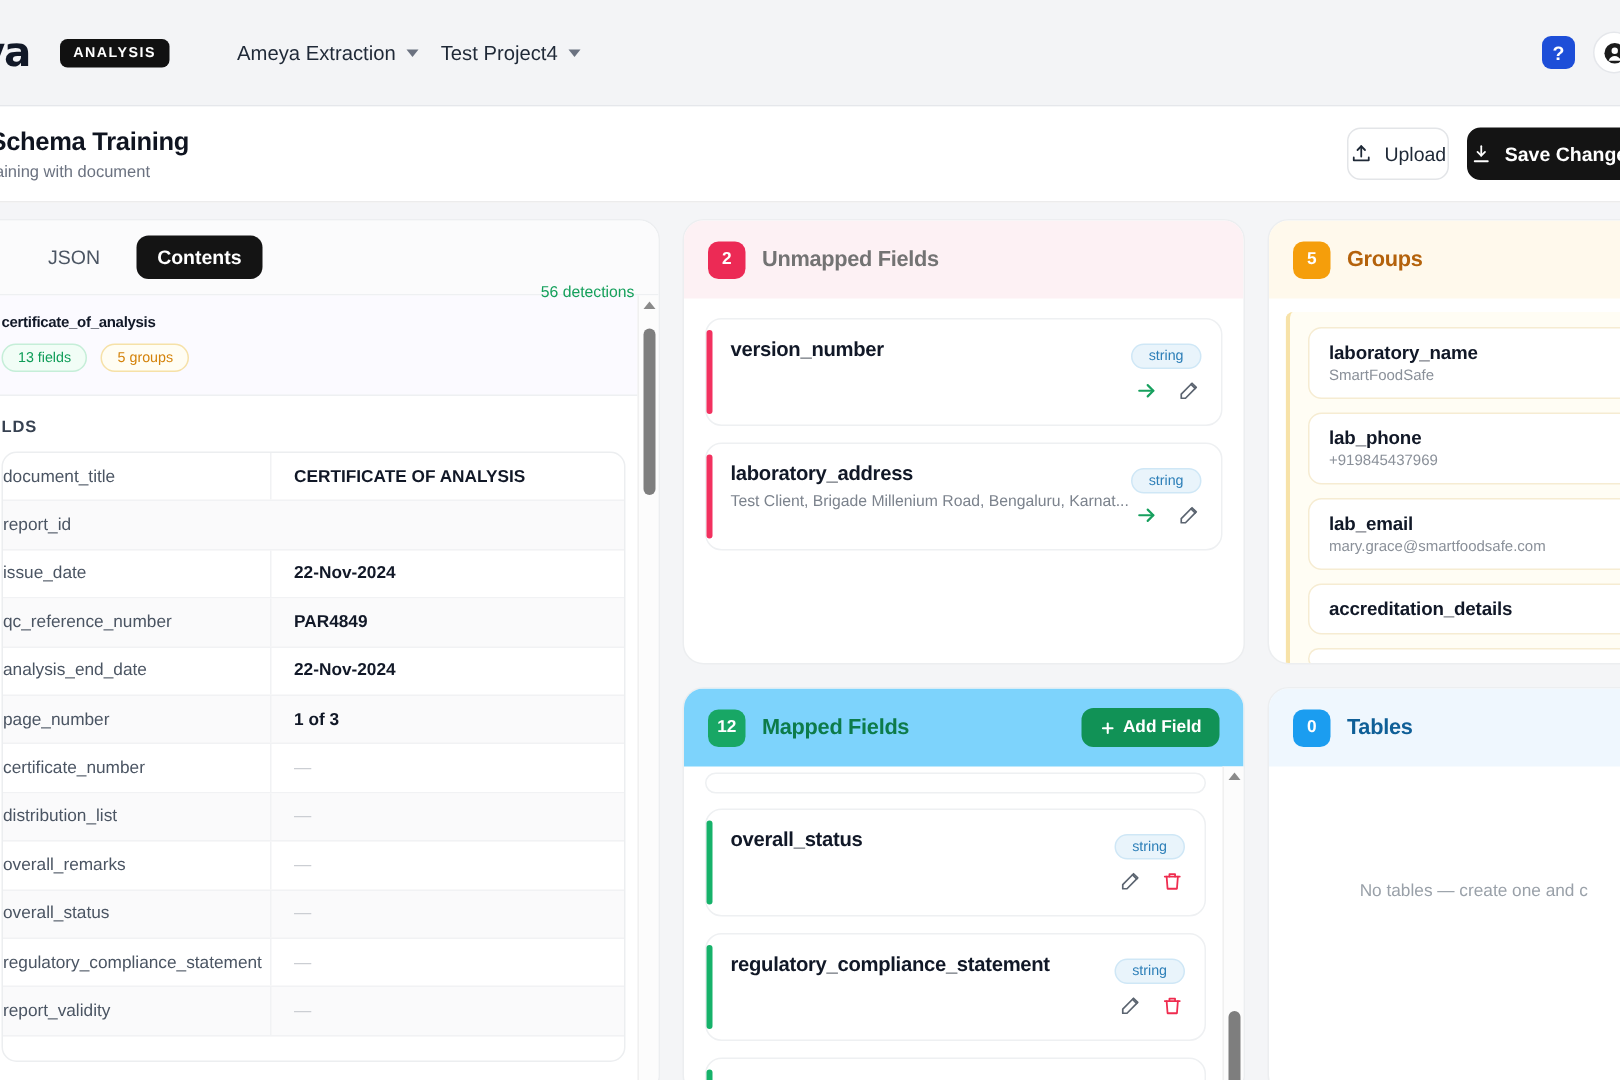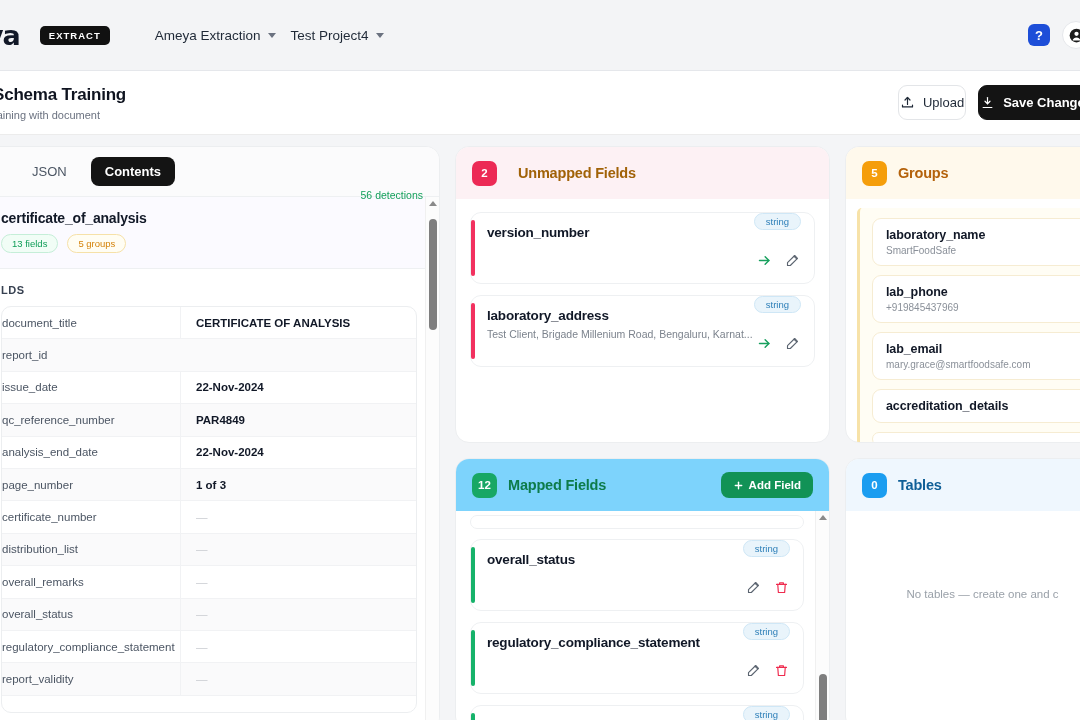--- a/index.html
+++ b/index.html
@@ -87,21 +87,21 @@
   .tab {
     font-size: 13px; color: #4b5563; padding: 7px 14px; border-radius: 8px;
   }
   .tab.active { background: #141414; color: #ffffff; font-weight: 600; }
   .detections { margin-left: auto; font-size: 10.5px; color: #15a05c; font-weight: 500; margin-top: 46px; }
 
   .lp-schema {
     background: #fbfaff; border-bottom: 1px solid #eef0f2;
     padding: 13px 16px 15px 55px;
   }
-  .schema-name { font-size: 14px; font-weight: 700; color: #111827; letter-spacing: -0.2px; }
+  .schema-name { font-size: 10px; font-weight: 700; color: #111827; letter-spacing: -0.2px; }
   .schema-badges { display: flex; gap: 9px; margin-top: 8px; }
   .badge-soft {
     font-size: 9.5px; padding: 3px 10px; border-radius: 999px; font-weight: 500;
   }
   .badge-fields { color: #0f9d58; background: #f1fdf6; border: 1px solid #c5eed8; }
   .badge-groups { color: #d4820a; background: #fffdf3; border: 1px solid #f6e1a8; }
 
   .lp-fieldslabel {
     font-size: 11px; font-weight: 700; color: #374151; letter-spacing: 0.6px;
     padding: 15px 16px 10px 55px;
@@ -143,21 +143,21 @@
   }
   .count-chip {
     width: 25px; height: 25px; border-radius: 7px; color: #ffffff;
     font-size: 11.5px; font-weight: 700;
     display: flex; align-items: center; justify-content: center;
   }
   .card-title { font-size: 14.5px; font-weight: 700; letter-spacing: -0.2px; }
 
   .head-unmapped { background: #fdf1f4; }
   .head-unmapped .count-chip { background: #ec2a55; }
-  .head-unmapped .card-title { color: #a16207; margin-left: 10px; }
+  .head-unmapped .card-title { color: #737373; }
 
   .head-mapped { background: #7dd3fc; }
   .head-mapped .count-chip { background: #18a765; }
   .head-mapped .card-title { color: #0d7b4a; }
 
   .head-groups { background: #fff9ec; }
   .head-groups .count-chip { background: #f59e0b; }
   .head-groups .card-title { color: #b4620b; text-align: right; }
 
   .head-tables { background: #eff7fe; }
@@ -179,21 +179,21 @@
   }
   .field-row::before {
     content: ""; position: absolute; left: 0; top: 7px; bottom: 7px; width: 4px;
     border-radius: 4px;
   }
   .field-row.unmapped::before { background: #f2315f; }
   .field-row.mapped::before { background: #16b26a; }
   .field-name { font-size: 13.5px; font-weight: 700; color: #111827; letter-spacing: -0.2px; }
   .field-val { font-size: 10.5px; color: #7c838d; margin-top: 5px; }
   .type-chip {
-    position: absolute; right: 13px; top: 0;
+    position: absolute; right: 13px; top: 16px;
     font-size: 9.5px; color: #2d7fb8; background: #e9f4fb;
     border: 1px solid #cfe7f6; border-radius: 999px; padding: 2px 11px;
   }
   .row-icons {
     position: absolute; right: 14px; top: 40px; display: flex; gap: 13px; align-items: center;
   }
 
   .tables-empty {
     font-size: 11.5px; color: #9aa1a9; text-align: center; padding-top: 64px;
   }
@@ -208,21 +208,21 @@
     padding: 9px 13px; margin-bottom: 9px; min-height: 44px;
   }
   .gi-name { font-size: 12.5px; font-weight: 700; color: #111827; letter-spacing: -0.1px; }
   .gi-val { font-size: 10px; color: #8a9099; margin-top: 3px; }
 </style>
 </head>
 <body>
 
 <div class="topnav">
   <div class="logo-wordmark">ya</div>
-  <div class="extract-badge">EXTRACT</div>
+  <div class="extract-badge">ANALYSIS</div>
 
   <div class="crumb first">
     <span>Ameya Extraction</span>
     <span class="caret"></span>
   </div>
   <div class="crumb second">
     <span>Test Project4</span>
     <span class="caret"></span>
   </div>
 

